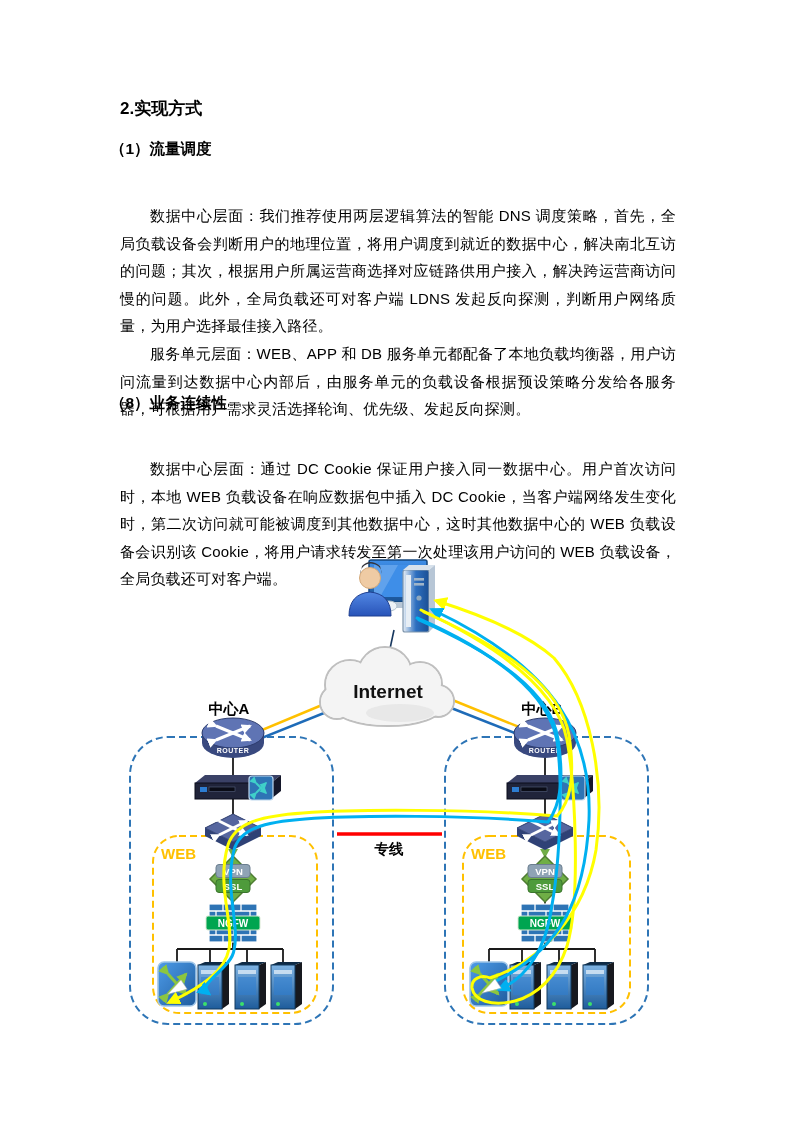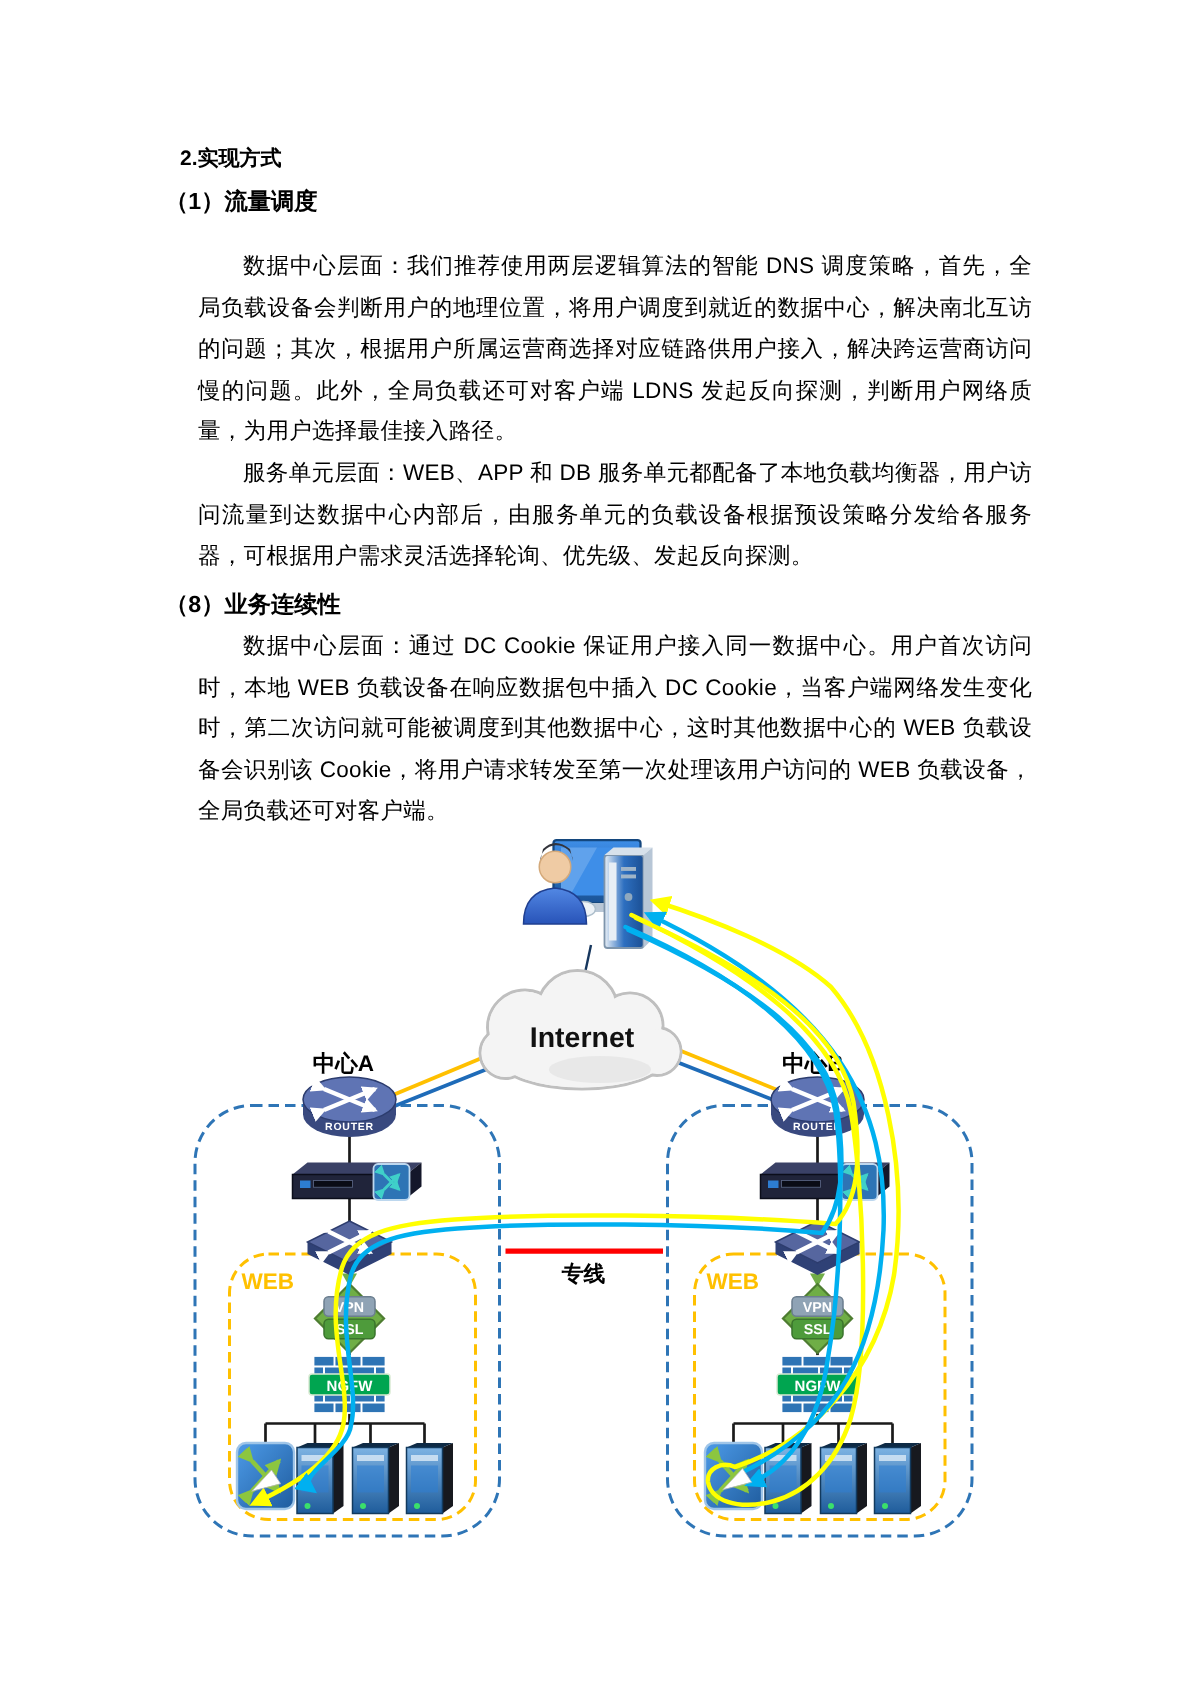--- a/index.html
+++ b/index.html
@@ -1,22 +1,22 @@
 <!DOCTYPE html>
 <html><head>
 <meta charset="utf-8">
 <style>
   html,body{margin:0;padding:0;}
   body{width:793px;height:1122px;background:#ffffff;position:relative;overflow:hidden;
        font-family:"Liberation Sans",sans-serif;color:#000;}
-  .doc-title{position:absolute;left:120px;top:97px;font-size:14px;font-weight:700;}
+  .doc-title{position:absolute;left:120px;top:97px;font-size:17px;font-weight:700;}
   .sec-head{position:absolute;left:110px;font-size:15.5px;font-weight:700;}
-  .para{position:absolute;left:132px;width:556px;font-size:15px;line-height:27.6px;
-        text-align:justify;text-indent:2em;letter-spacing:0.2px;}
-  #h1{top:124px;} #p1{top:164px;} #p2{top:302px;} #h2{top:393px;} #p3{top:417px;}
+  .para{position:absolute;left:120px;width:556px;font-size:15px;line-height:27.6px;
+        text-align:justify;text-indent:2em;letter-spacing:0.2px;margin-top:38px;}
+  #h1{top:139px;} #p1{top:164px;} #p2{top:302px;} #h2{top:393px;} #p3{top:417px;}
   svg{position:absolute;left:0;top:0;}
   svg text{font-family:"Liberation Sans",sans-serif;}
 </style>
 </head>
 <body>
 
 <div class="doc-title">2.实现方式</div>
 <div class="sec-head" id="h1">（1）流量调度</div>
 <div class="para" id="p1">数据中心层面：我们推荐使用两层逻辑算法的智能 DNS 调度策略，首先，全局负载设备会判断用户的地理位置，将用户调度到就近的数据中心，解决南北互访的问题；其次，根据用户所属运营商选择对应链路供用户接入，解决跨运营商访问慢的问题。此外，全局负载还可对客户端 LDNS 发起反向探测，判断用户网络质量，为用户选择最佳接入路径。</div>
 <div class="para" id="p2">服务单元层面：WEB、APP 和 DB 服务单元都配备了本地负载均衡器，用户访问流量到达数据中心内部后，由服务单元的负载设备根据预设策略分发给各服务器，可根据用户需求灵活选择轮询、优先级、发起反向探测。</div>

